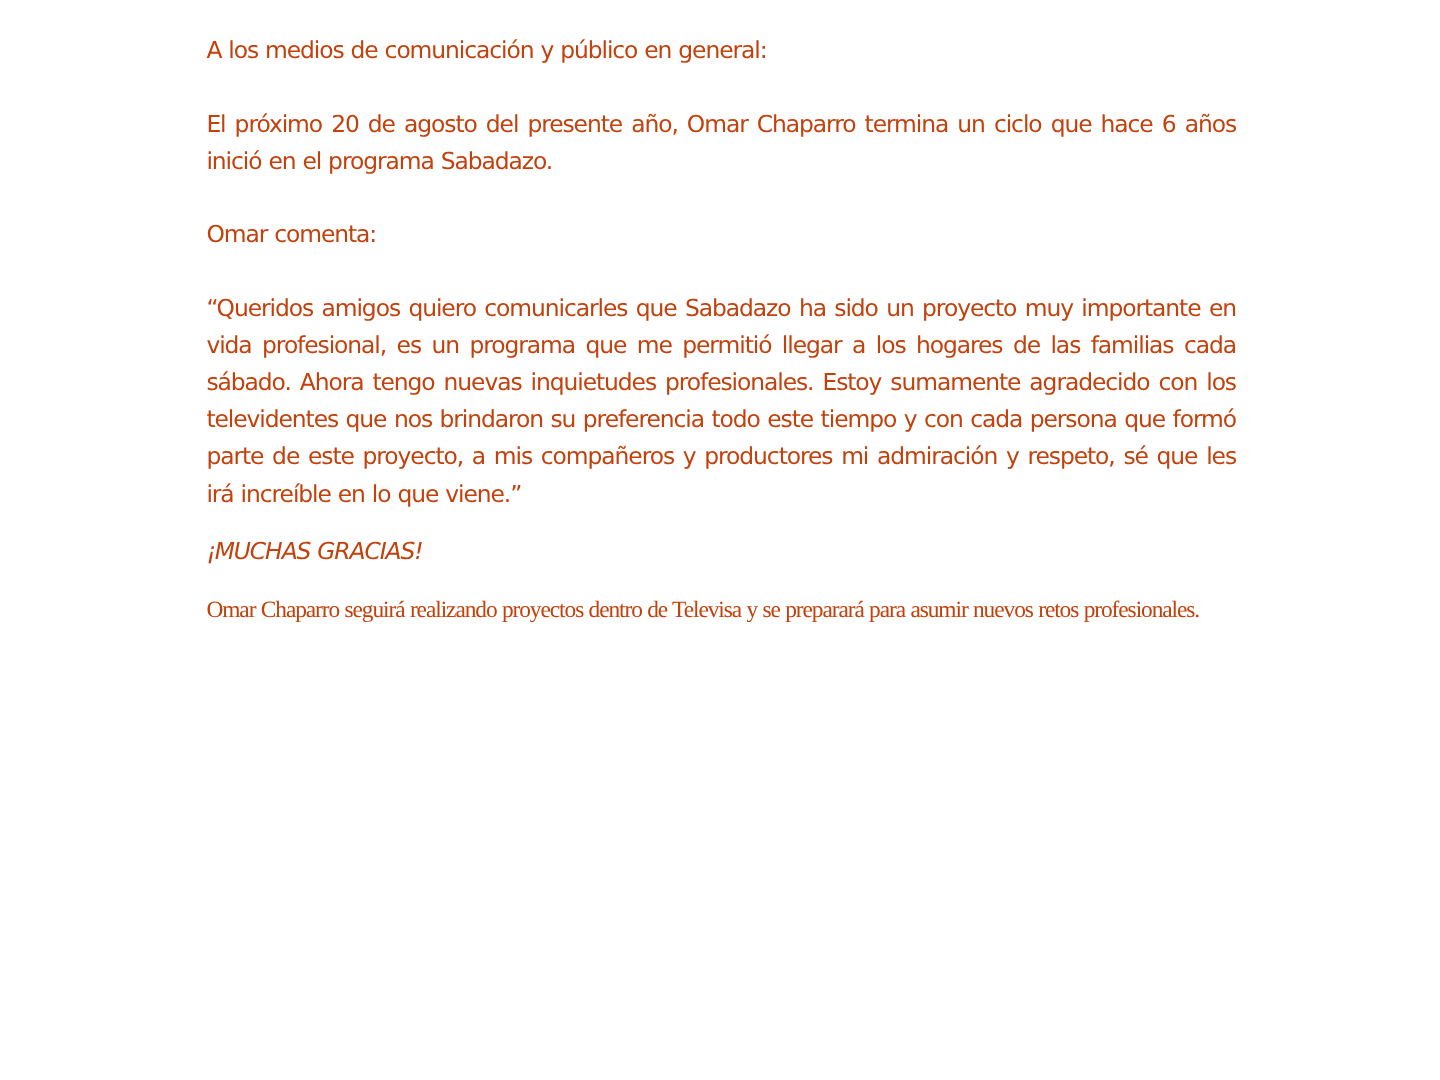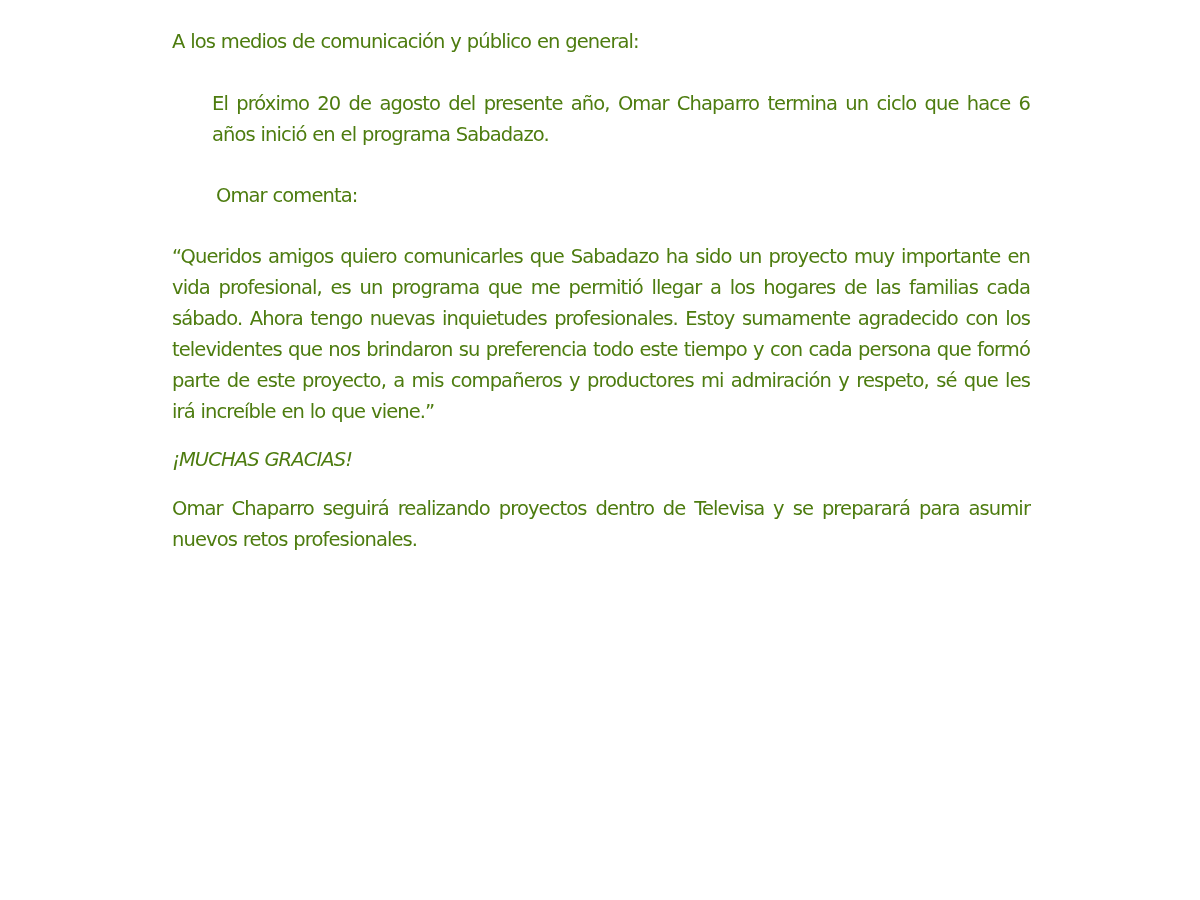--- a/index.html
+++ b/index.html
@@ -11,38 +11,38 @@
       width: 1200px;
       height: 900px;
       overflow: hidden;
       position: relative;
     }
     .page {
       position: absolute;
       left: 172px;
       top: 26px;
       width: 858px;
-      color: #4d7c0f;
+      color: #c2410c;
       font-family: "DejaVu Sans", sans-serif;
       font-size: 19.5px;
       letter-spacing: -0.9px;
       word-spacing: 0.5px;
       line-height: 31px;
     }
     .para {
       margin: 0;
       text-align: justify;
       text-align-last: left;
     }
     .salutation { margin-bottom: 31px; }
-    .intro { margin-bottom: 30px; margin-left: 40px; }
-    .lead-in { margin-bottom: 30px; margin-left: 44px; }
+    .intro { margin-bottom: 30px; }
+    .lead-in { margin-bottom: 30px; }
     .quote { margin-bottom: 17px; }
     .thanks { margin-bottom: 18px; font-style: italic; }
-    .closing { margin-bottom: 0; }
+    .closing { margin-bottom: 0; font-family: Liberation Serif, serif; }
   </style>
 </head>
 <body>
 
 <div class="page">
   <p class="para salutation">A los medios de comunicación y público en general:</p>
 
   <p class="para intro">El próximo 20 de agosto del presente año, Omar Chaparro termina un ciclo que hace 6 años inició en el programa Sabadazo.</p>
 
   <p class="para lead-in">Omar comenta:</p>

